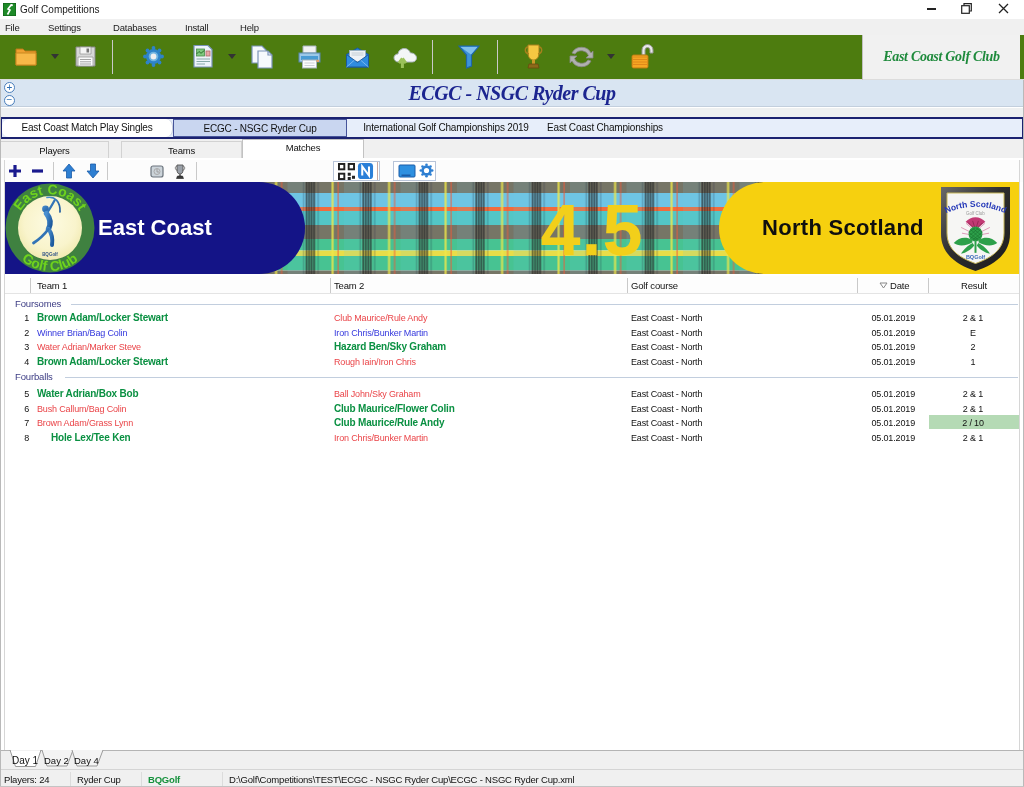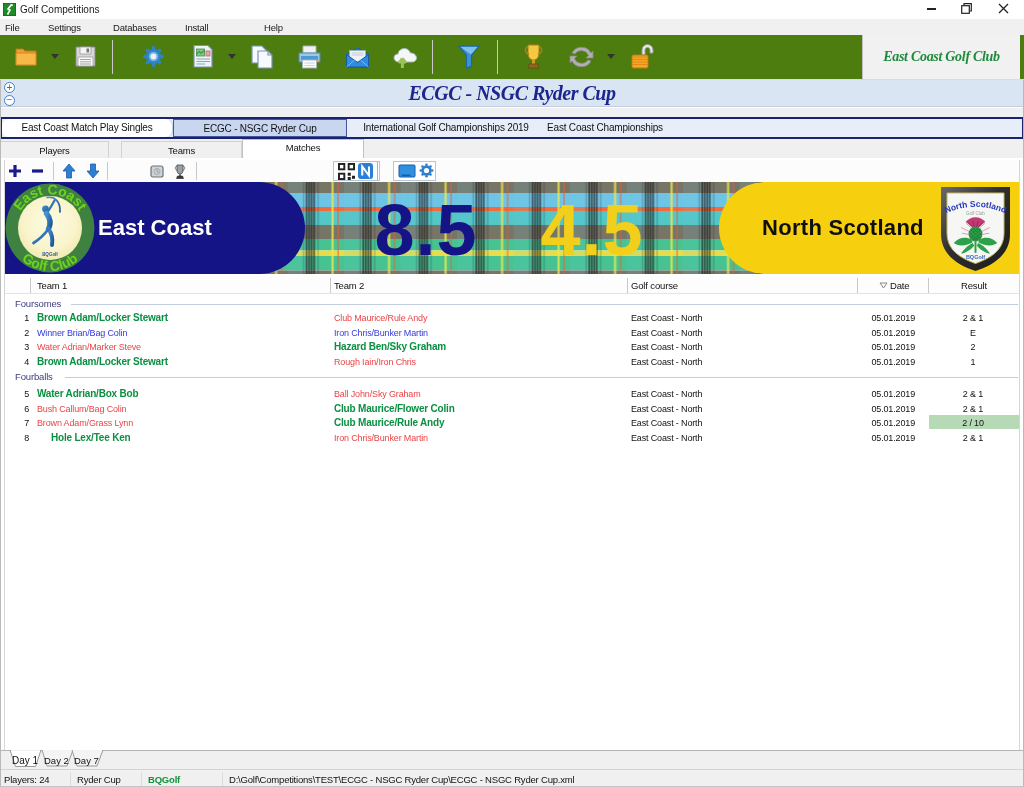--- a/index.html
+++ b/index.html
@@ -26,21 +26,21 @@
   <svg class="abs" style="left:998px;top:3px" width="11" height="11" viewBox="0 0 11 11">
     <path d="M1 1 L10 10 M10 1 L1 10" stroke="#222" stroke-width="1.3"></path>
   </svg>
 </div>
 
 <div class="abs" style="left:0;top:19px;width:1024px;height:16px;background:#f0f0f0;font-size:9.5px;letter-spacing:-0.2px;color:#1a1a1a;">
   <span class="abs" style="left:5px;top:3px;">File</span>
   <span class="abs" style="left:48px;top:3px;">Settings</span>
   <span class="abs" style="left:113px;top:3px;">Databases</span>
   <span class="abs" style="left:185px;top:3px;">Install</span>
-  <span class="abs" style="left:240px;top:3px;margin-left:24px;">Help</span>
+  <span class="abs" style="left:240px;top:3px;">Help</span>
 </div>
 
 <div class="abs" id="toolbar" style="left:0;top:35px;width:1024px;height:45px;background:#4d7c0f;border-bottom:1px solid #dcdcdc;">
   <svg class="abs" style="left:14px;top:10px" width="24" height="22" viewBox="0 0 24 22">
     <path d="M2 4 L9 4 L11 6 L22 6 L22 20 L2 20 Z" fill="#f0a030" stroke="#b87818" stroke-width="1"></path>
     <path d="M2 8 L22 8 L22 20 L2 20 Z" fill="#f8b848" stroke="#c8881f" stroke-width="1"></path>
   </svg>
   <svg class="abs" style="left:50px;top:17px" width="10" height="8">
       <path d="M1 2 L9 2 L5 7 Z" fill="#333"></path>
     </svg>
@@ -249,21 +249,20 @@
         <rect x="44" y="0" width="2.2" height="92" fill="#f0e84a" opacity="0.8"></rect>
         <rect x="50" y="0" width="1.3" height="92" fill="#f05838" opacity="0.7"></rect>
       </pattern>
     </defs>
     <rect x="0" y="0" width="1014" height="92" fill="url(#tart)" filter="url(#soft)"></rect>
   </svg>
   <div class="abs" style="left:0;top:0;width:300px;height:92px;background:#141487;border-radius:0 46px 46px 0;"></div>
   <div class="abs" style="left:714px;top:0;width:300px;height:92px;background:#f6d00f;border-radius:46px 0 0 46px;"></div>
   <div class="abs" style="left:93px;top:33px;color:#fff;font-size:22px;font-weight:bold;">East Coast</div>
   <div class="abs" style="left:757px;top:33px;color:#0f0f0f;font-size:22px;letter-spacing:0.3px;font-weight:bold;">North Scotland</div>
-  <div class="abs" style="left:336px;top:7px;width:170px;text-align:center;color:#141487;font-size:72px;letter-spacing:1px;font-weight:bold;">8.5</div>
   <div class="abs" style="left:502px;top:7px;width:170px;text-align:center;color:#f2cf1a;font-size:72px;letter-spacing:1px;font-weight:bold;">4.5</div>
   <svg id="eclogo" class="abs" style="left:0px;top:1px" width="90" height="90" viewBox="0 0 90 90">
     <defs>
       <radialGradient id="ecc" cx="50%" cy="42%" r="62%">
         <stop offset="0%" stop-color="#fdfbe2"></stop>
           <stop offset="65%" stop-color="#f9f4cc"></stop>
           <stop offset="100%" stop-color="#efe8ab"></stop>
       </radialGradient>
       <linearGradient id="golfg" x1="0%" y1="0%" x2="100%" y2="100%">
         <stop offset="0%" stop-color="#4a90d0"></stop>
@@ -418,21 +417,21 @@
 
 <div class="abs" style="left:0;top:750px;width:1024px;height:19px;background:#f0f0f0;border-top:1px solid #b4b4b4;">
   <svg class="abs" style="left:6px;top:-1px" width="110" height="19">
     <path d="M36,0 L41,16 L61,16 L67,0" fill="#f4f4f4" stroke="#9a9a9a" stroke-width="1"></path>
     <path d="M66,0 L71,16 L91,16 L97,0" fill="#f4f4f4" stroke="#9a9a9a" stroke-width="1"></path>
     <path d="M4,0 L9.5,16.5 L29.5,16.5 L35,0 Z" fill="#ffffff" stroke="#9a9a9a" stroke-width="1" stroke-dasharray="0"></path>
     <path d="M5,0 L34,0" stroke="#ffffff" stroke-width="1.5"></path>
   </svg>
   <span class="abs" style="left:12px;top:4px;font-size:10px;">Day 1</span>
   <span class="abs" style="left:44px;top:4px;font-size:9.5px;">Day 2</span>
-  <span class="abs" style="left:74px;top:4px;font-size:9.5px;">Day 7</span>
+  <span class="abs" style="left:74px;top:4px;font-size:9.5px;">Day 4</span>
 </div>
 
 <div class="abs" style="left:0;top:769px;width:1024px;height:18px;background:#f0f0f0;border-top:1px solid #d4d4d4;font-size:9.5px;letter-spacing:-0.2px;">
   <span class="abs" style="left:4px;top:4px;">Players: 24</span>
   <span class="abs" style="left:77px;top:4px;">Ryder Cup</span>
   <span class="abs" style="left:148px;top:4px;color:#15913c;font-weight:bold;">BQGolf</span>
   <span class="abs" style="left:229px;top:4px;">D:\Golf\Competitions\TEST\ECGC - NSGC Ryder Cup\ECGC - NSGC Ryder Cup.xml</span>
   <div class="sep" style="left:70px;top:2px;height:14px;background:#dcdcdc;"></div>
   <div class="sep" style="left:141px;top:2px;height:14px;background:#dcdcdc;"></div>
   <div class="sep" style="left:222px;top:2px;height:14px;background:#dcdcdc;"></div>

